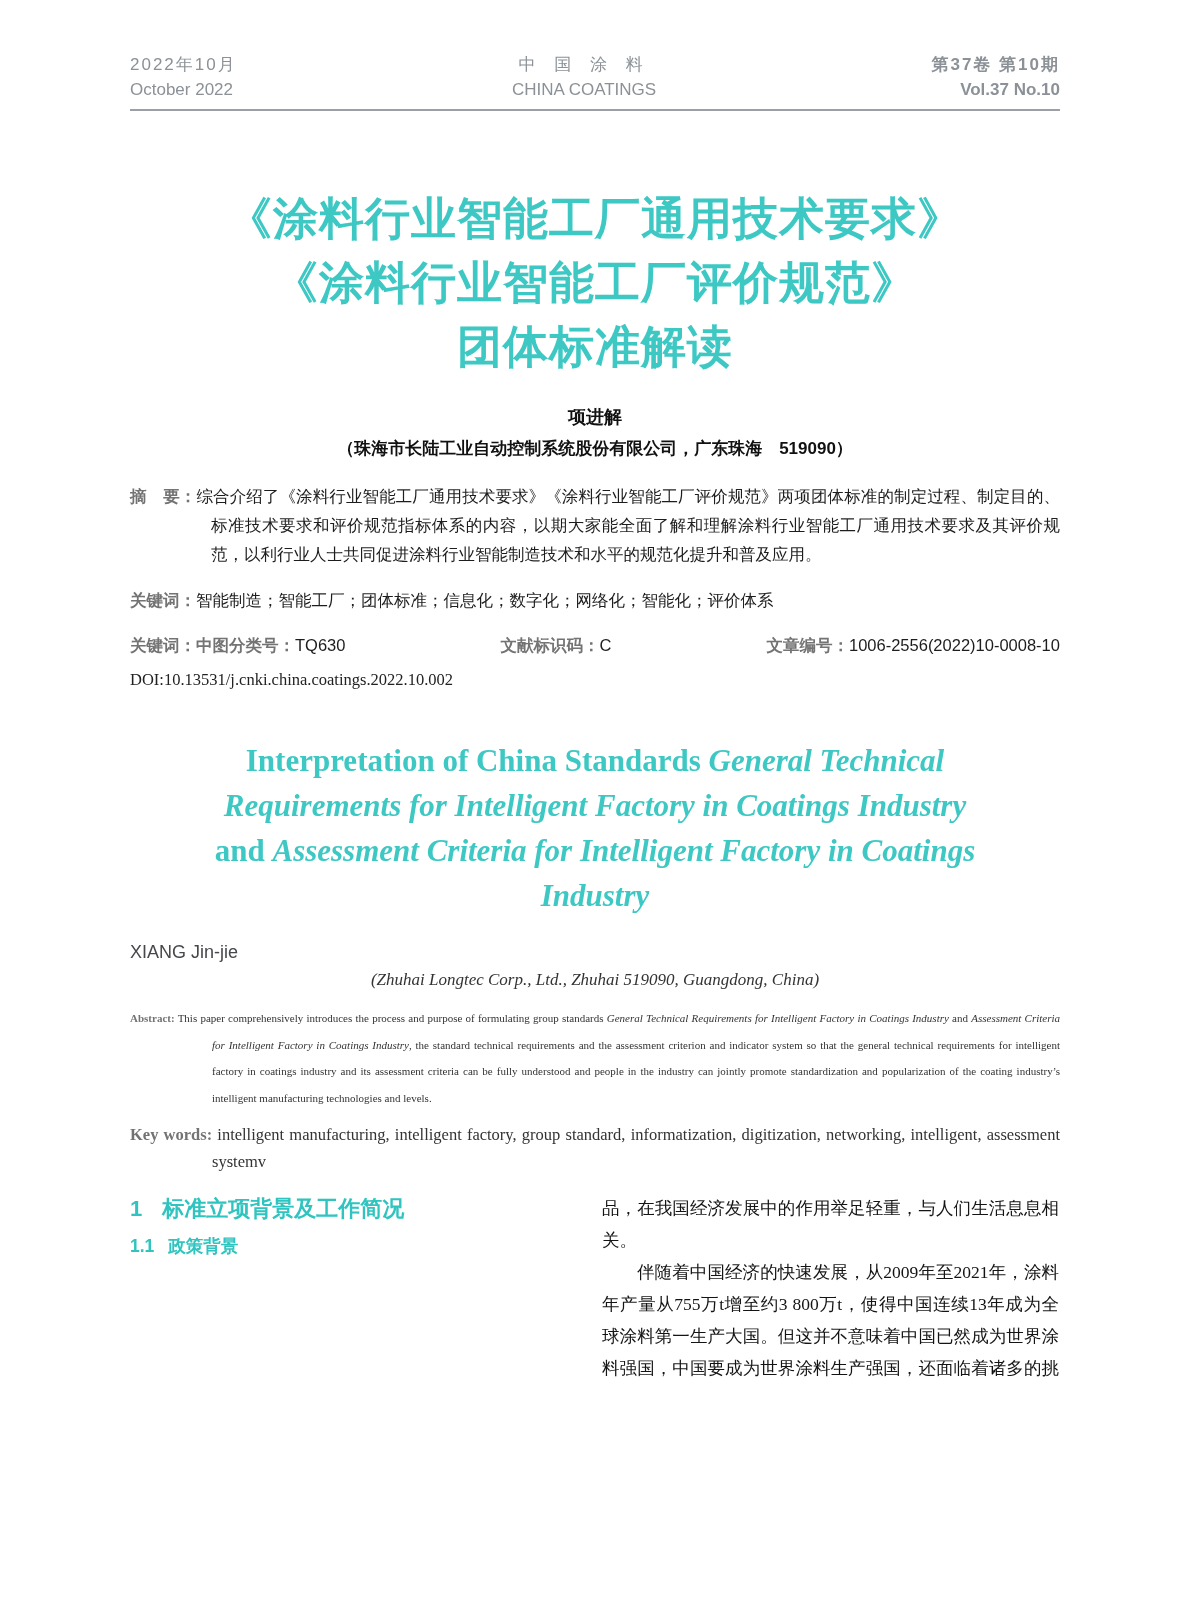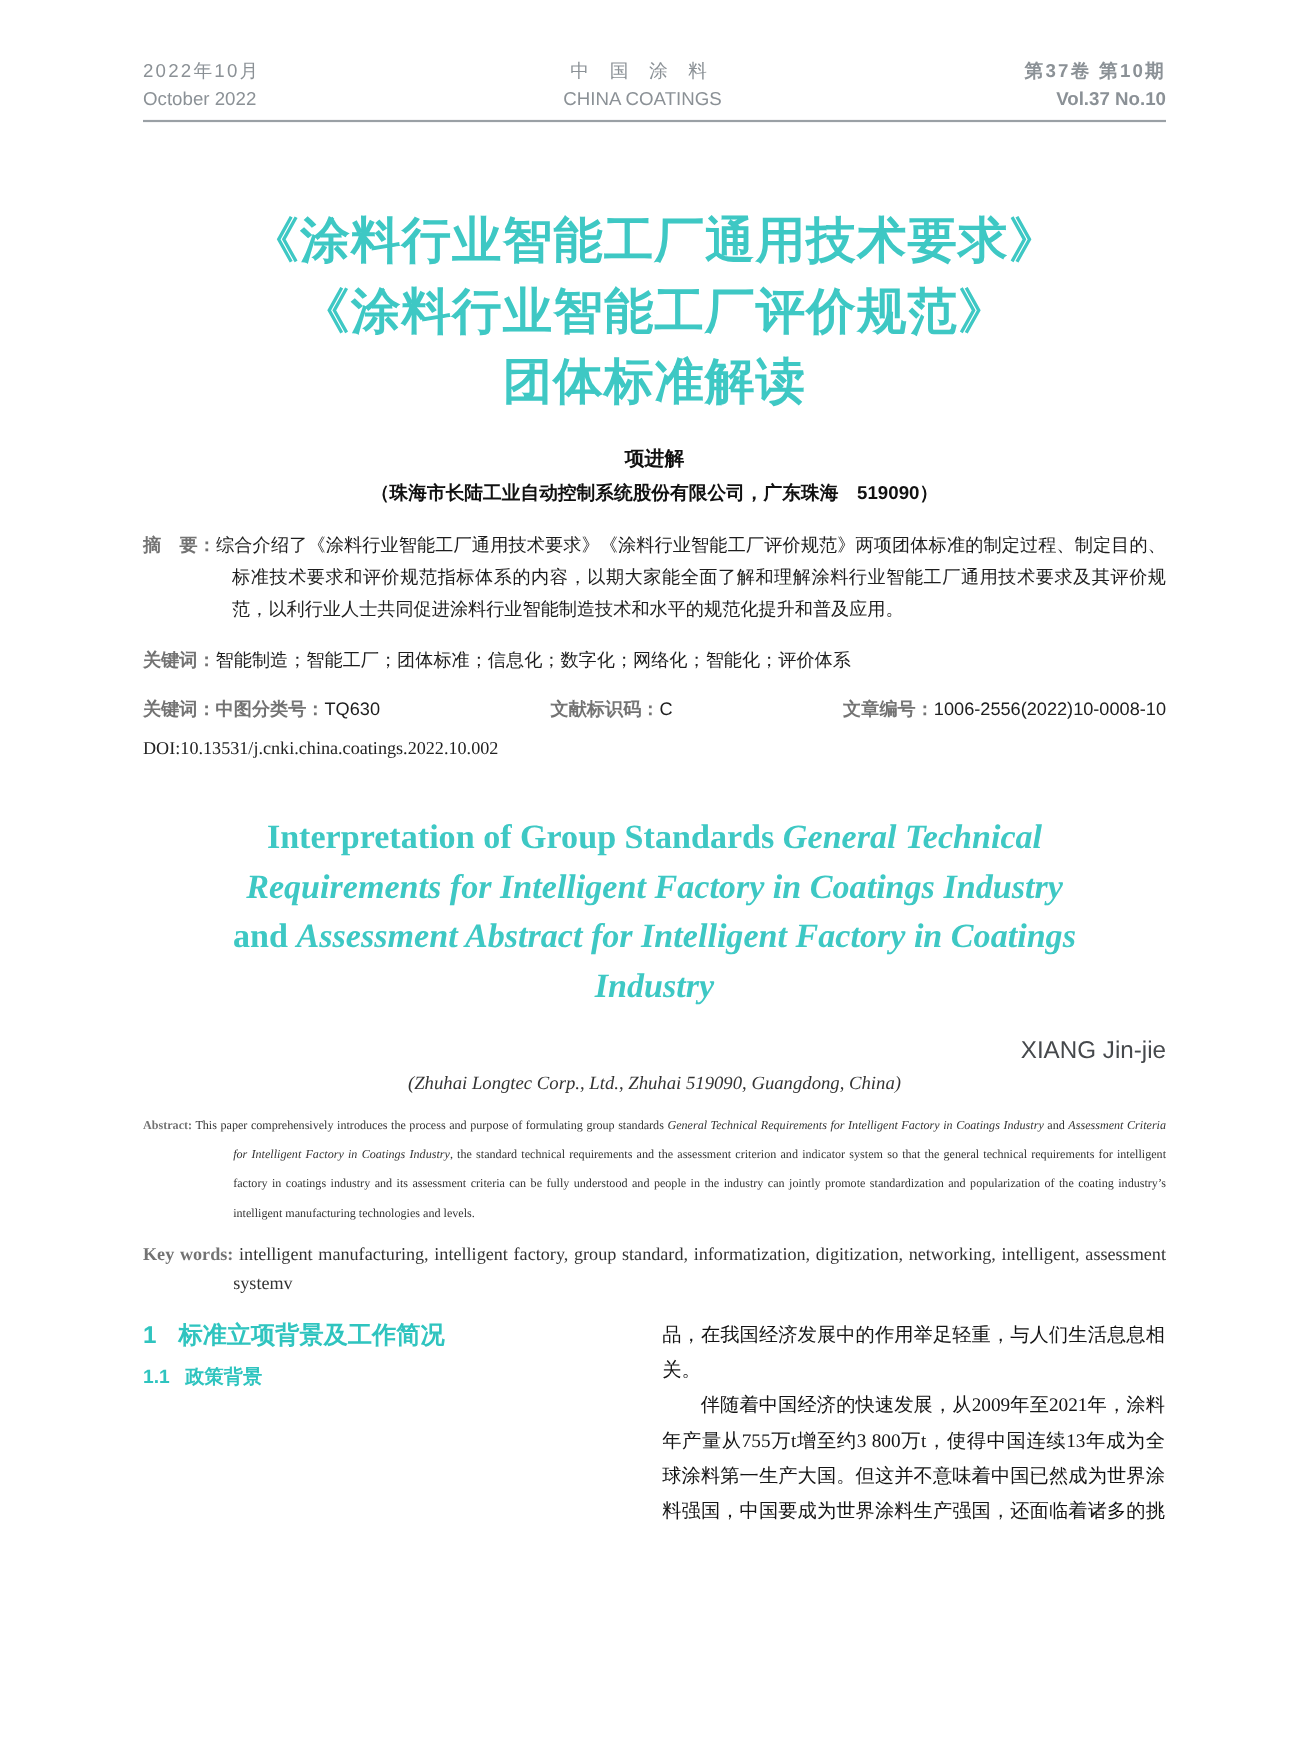--- a/index.html
+++ b/index.html
@@ -33,22 +33,22 @@
   .keywords-zh { margin-top:0; line-height:29px; padding-left:68px; text-indent:-68px; }
   .lab { font-weight:bold; color:#737373; }
   .meta-row { display:flex; justify-content:space-between; line-height:29px; margin-top:1px; }
   .doi-row { font-family:"Liberation Serif","DejaVu Serif",serif; font-size:16.5px;
     line-height:29px; margin-top:5px; color:#222; }
   
   .title-en { margin-top:44px; text-align:center; color:#3ec8c4; font-weight:bold;
     font-family:"Liberation Serif","DejaVu Serif",serif;
     font-size:31px; line-height:45px; }
   .title-en .it { font-style:italic; }
-  .author-en { margin-top:24px; text-align:right; color:#46494c;
-    font-family:"Liberation Sans","DejaVu Sans",sans-serif; font-size:22px; }
+  .author-en { margin-top:24px; text-align:left; color:#46494c;
+    font-family:"Liberation Sans","DejaVu Sans",sans-serif; font-size:18px; }
   .affil-en { margin-top:7px; text-align:center; font-style:italic; font-size:17px; color:#333; }
   
   .abstract-en { margin-top:15px; font-size:11px; line-height:26.5px; text-align:justify;
     color:#333; padding-left:82px; text-indent:-82px; }
   .abstract-en .it { font-style:italic; }
   .keywords-en { margin-top:2px; font-size:16.5px; line-height:26.5px; text-align:justify;
     color:#333; padding-left:82px; text-indent:-82px; }
   
   .cols { display:flex; gap:15px; margin-top:14px; }
   .col { width:457px; }
@@ -109,23 +109,23 @@
   <p class="keywords-zh zh-meta"><span class="lab">关键词：</span><span>智能制造；智能工厂；团体标准；信息化；数字化；网络化；智能化；评价体系</span></p>
 
   <div class="meta-row zh-meta">
     <div><span class="lab">关键词：中图分类号：</span><span>TQ630</span></div>
     <div><span class="lab">文献标识码：</span><span>C</span></div>
     <div><span class="lab">文章编号：</span><span>1006-2556(2022)10-0008-10</span></div>
   </div>
   <div class="doi-row">DOI:10.13531/j.cnki.china.coatings.2022.10.002</div>
 
   <div class="title-en">
-    <div><span>Interpretation of Group Standards </span><span class="it">General Technical</span></div>
+    <div><span>Interpretation of China Standards </span><span class="it">General Technical</span></div>
     <div class="it">Requirements for Intelligent Factory in Coatings Industry</div>
-    <div><span>and </span><span class="it">Assessment Abstract for Intelligent Factory in Coatings</span></div>
+    <div><span>and </span><span class="it">Assessment Criteria for Intelligent Factory in Coatings</span></div>
     <div class="it">Industry</div>
   </div>
 
   <div class="author-en">XIANG Jin-jie</div>
   <div class="affil-en">(Zhuhai Longtec Corp., Ltd., Zhuhai 519090, Guangdong, China)</div>
 
   <p class="abstract-en"><span class="lab">Abstract:</span><span> This paper comprehensively introduces the process and purpose of formulating group standards </span><span class="it">General Technical Requirements for Intelligent Factory in Coatings Industry</span><span> and </span><span class="it">Assessment Criteria for Intelligent Factory in Coatings Industry</span><span>, the standard technical requirements and the assessment criterion and indicator system so that the general technical requirements for intelligent factory in coatings industry and its assessment criteria can be fully understood and people in the industry can jointly promote standardization and popularization of the coating industry’s intelligent manufacturing technologies and levels.</span></p>
 
   <p class="keywords-en"><span class="lab">Key words:</span><span> intelligent manufacturing, intelligent factory, group standard, informatization, digitization, networking, intelligent, assessment systemv</span></p>
 

